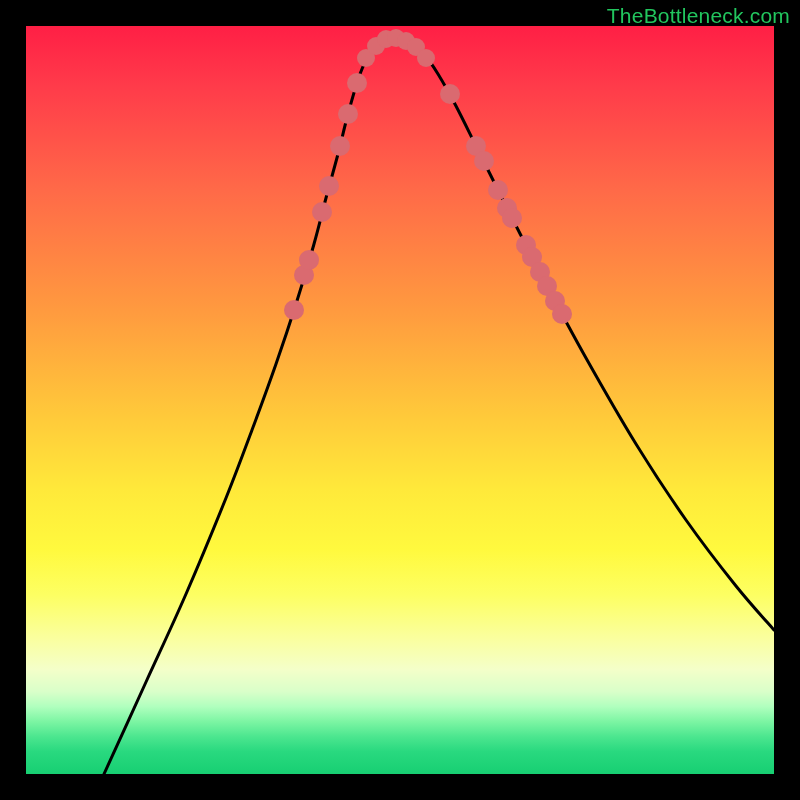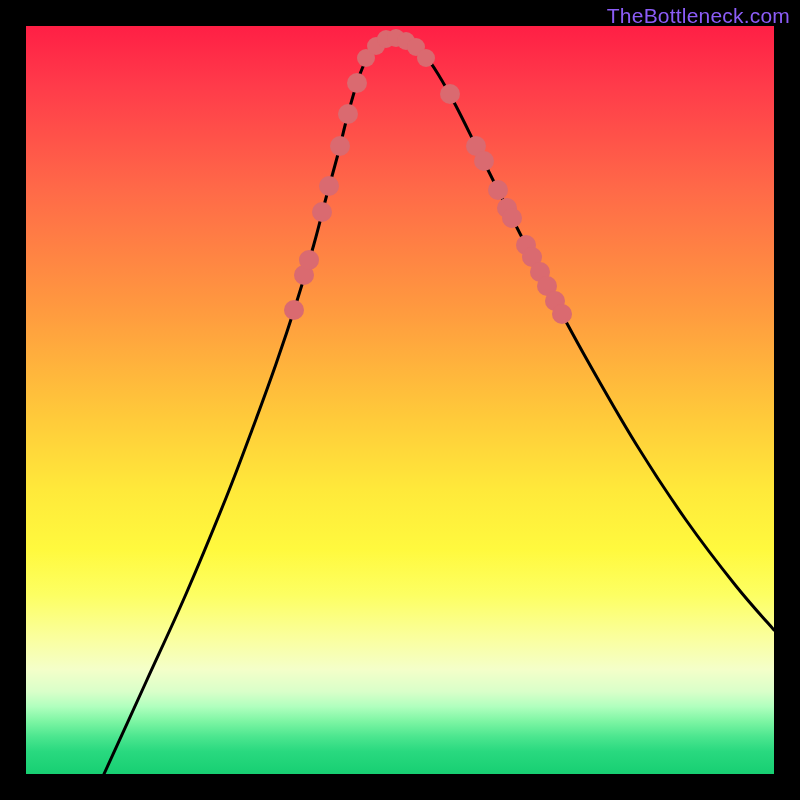--- a/index.html
+++ b/index.html
@@ -46,21 +46,21 @@
   }
   .plot svg {
     position: absolute;
     left: 0;
     top: 0;
   }
   .watermark {
     position: absolute;
     top: 4px;
     right: 10px;
-    color: #8b5cf6;
+    color: #22c55e;
     font-size: 21px;
     letter-spacing: 0.2px;
     font-weight: 500;
   }
 </style>
 </head>
 <body>
 
 <div class="frame">
   <div class="plot">

